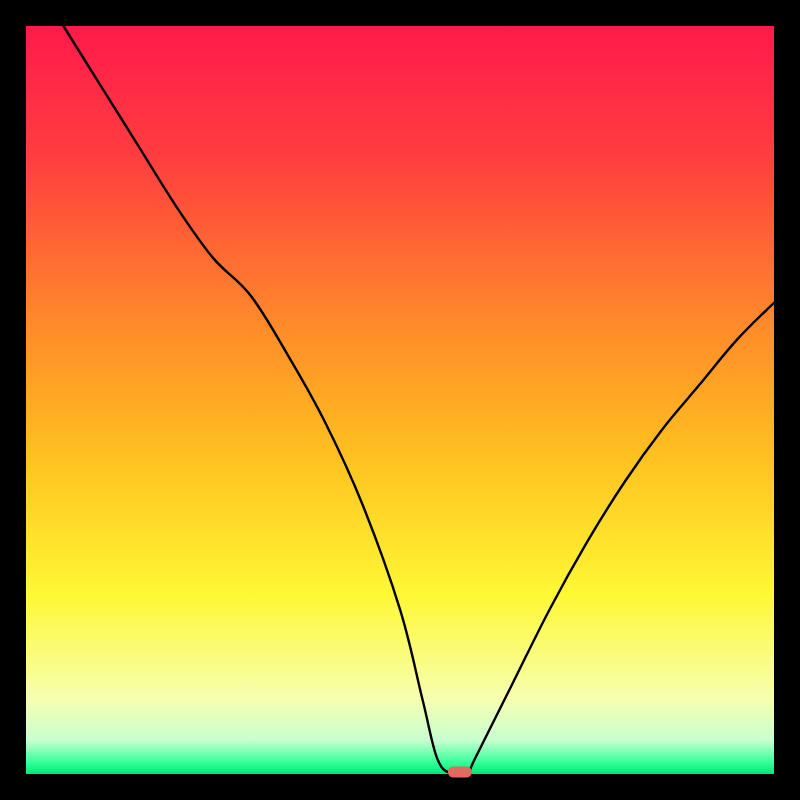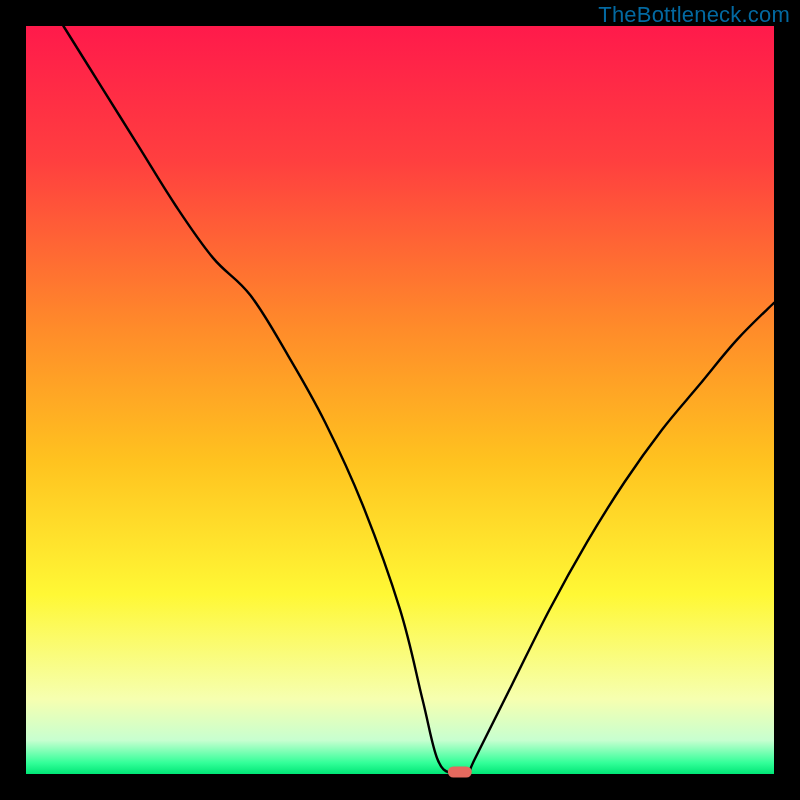--- a/index.html
+++ b/index.html
@@ -14,21 +14,21 @@
     position: relative;
     width: 800px;
     height: 800px;
   }
   .watermark {
     position: absolute;
     top: 2px;
     right: 10px;
     font-size: 22px;
     font-weight: 500;
-    color: #0369a1;
+    color: #000000;
     letter-spacing: 0.2px;
     z-index: 30;
   }
   svg.chart {
     position: absolute;
     left: 0;
     top: 0;
   }
 </style>
 </head>

